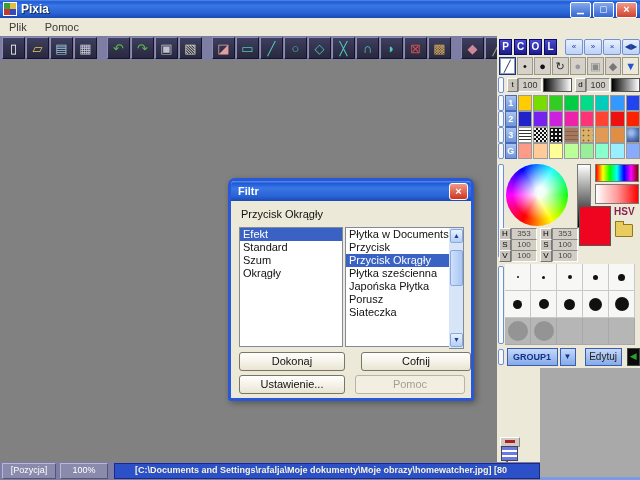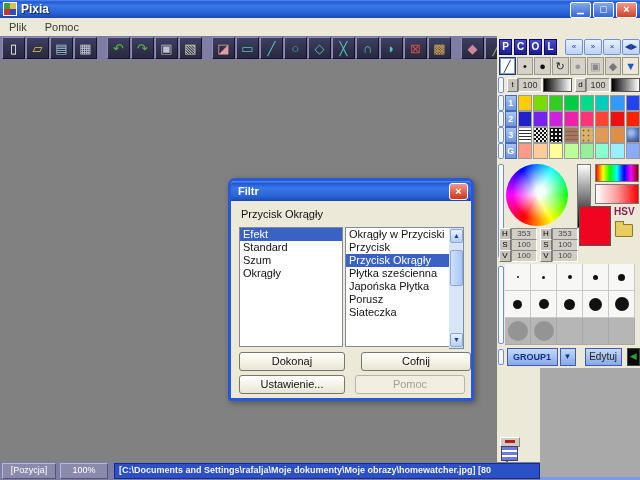--- a/index.html
+++ b/index.html
@@ -154,21 +154,21 @@
   .btn-settings{left:8px;top:194px;width:104px;}
   .btn-help{left:124px;top:194px;width:108px;}
 
   
   .statusbar{position:absolute;left:0;top:462px;width:540px;height:18px;background:#7d7da6;
     display:flex;align-items:center;z-index:5;}
   .st-btn{height:14px;background:#8a8aad;border:1px solid #b8b8d4;border-right-color:#55556e;
     border-bottom-color:#55556e;color:#fff;font-size:9px;text-align:center;line-height:13px;}
   .st-pos{width:52px;margin-left:2px;} .st-zoom{width:46px;margin-left:4px;}
   .st-path{height:14px;flex:1;margin-left:6px;background:#2b50c8;border:1px solid #1a2a80;
-    color:#f6f4d8;font-weight:bold;font-size:9px;line-height:13px;padding-left:4px;
+    color:#f6f4d8;font-weight:bold;font-size:9px;line-height:13px;padding-left:20px;
     white-space:nowrap;overflow:hidden;}
 </style>
 </head>
 <body>
 
 <div id="screen">
 
   <div class="titlebar">
     <span class="appicon">
       <i style="background:#3aa03a"></i>
@@ -532,21 +532,21 @@
 
         <div class="item">Szum</div>
 
         <div class="item">Okrągły</div>
 
     </div>
 
     <div class="list list-filters">
 
 
-        <div class="item">Okrągły w Przyciski</div>
+        <div class="item">Płytka w Documents</div>
 
         <div class="item">Przycisk</div>
 
         <div class="item selected">Przycisk Okrągły</div>
 
         <div class="item">Płytka sześcienna</div>
 
         <div class="item">Japońska Płytka</div>
 
 

